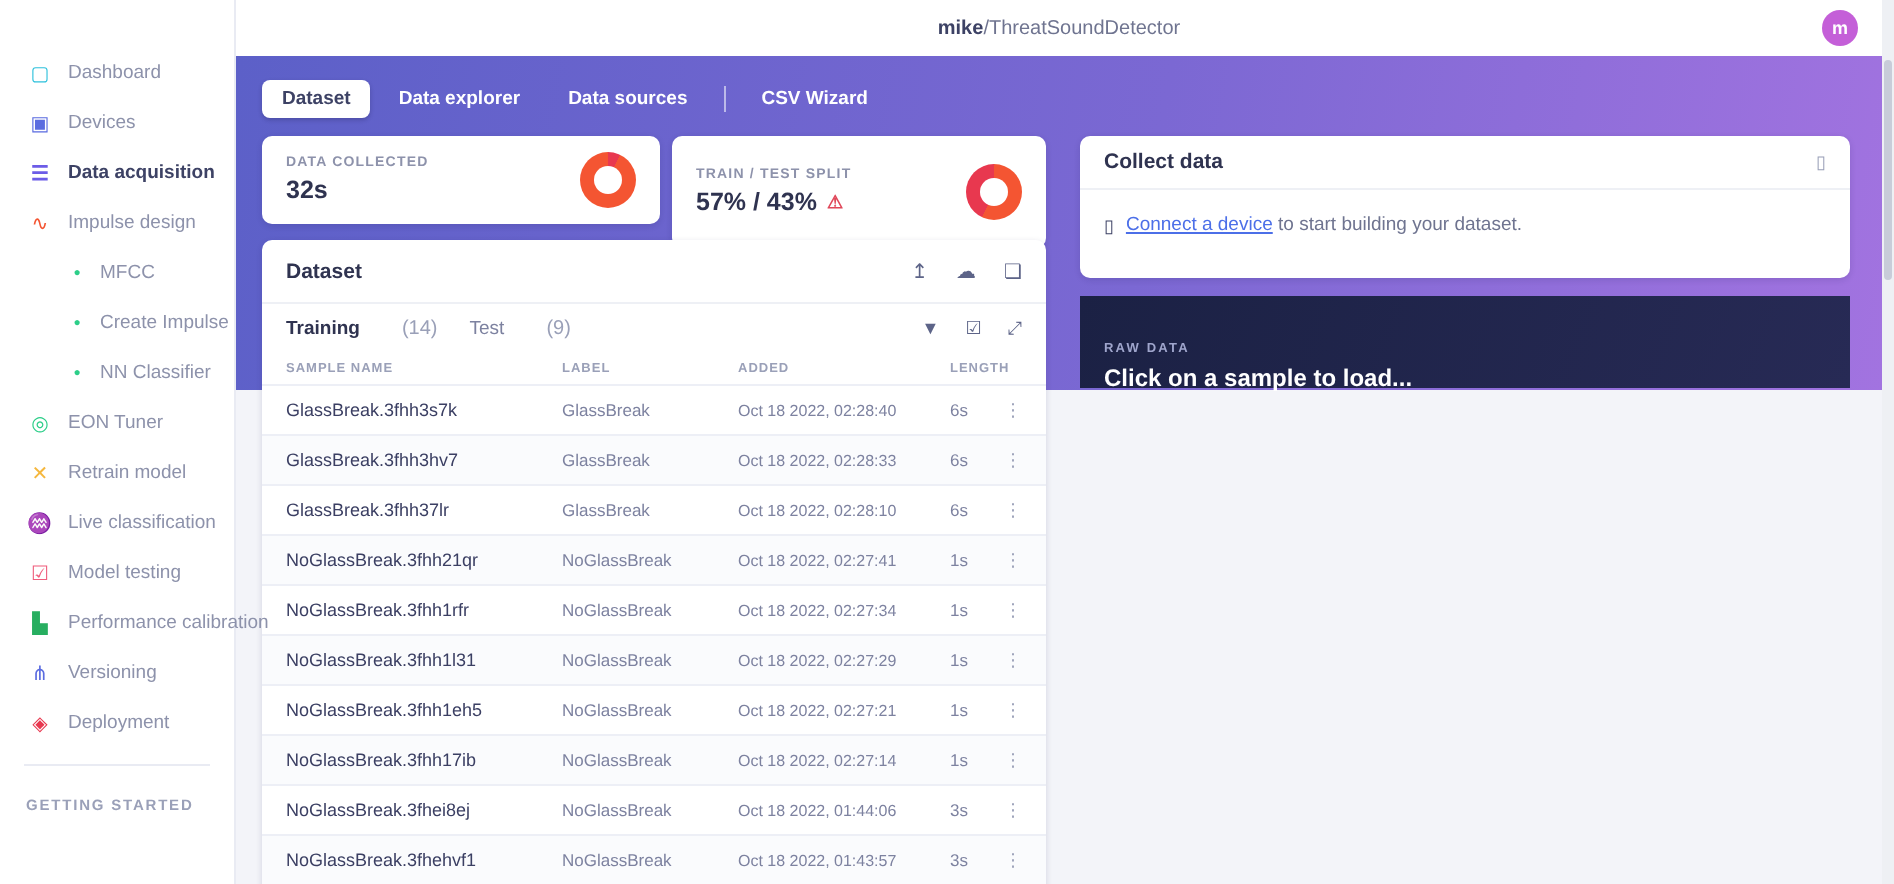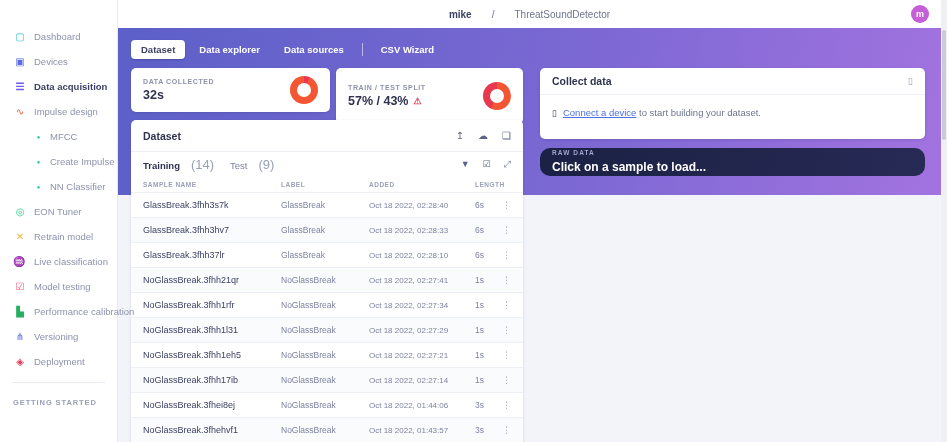--- a/index.html
+++ b/index.html
@@ -1,21 +1,21 @@
 <!DOCTYPE html>
 <html><head>
 <meta charset="utf-8">
 <style>
   *{box-sizing:border-box;margin:0;padding:0}
   html,body{width:947px;height:442px}
   body{position:relative;font-family:"Liberation Sans",sans-serif;background:#fff;overflow:hidden}
 
   
   .topbar{position:absolute;left:118px;top:0;right:6px;height:28px;background:#fff;display:flex;align-items:center;justify-content:center;z-index:4}
-  .breadcrumb{font-size:10px;color:#6f7490;display:flex;gap:20px;align-items:flex-end}
+  .breadcrumb{font-size:10px;color:#6f7490;display:flex;gap:0;align-items:flex-end}
   .breadcrumb .user{font-weight:700;color:#3d4265}
   .avatar{position:absolute;right:12px;top:5px;width:18px;height:18px;border-radius:50%;background:#c45fd8;color:#fff;font-size:9px;font-weight:700;display:flex;align-items:center;justify-content:center;cursor:pointer}
 
   
   .sidebar{position:absolute;left:0;top:0;width:118px;height:442px;background:#fff;border-right:1px solid #e9ebf3;z-index:5}
   .logo{display:flex;align-items:center;gap:6px;padding:10px 0 0 13px;cursor:pointer}
   .logo-mark{width:15px;height:13px;position:relative;flex:0 0 15px}
   .logo-mark i{position:absolute;height:2.6px;border-radius:1.3px}
   .logo-mark .b1{top:0;left:2px;width:12px;background:#f45532}
   .logo-mark .b2{top:5px;left:0;width:9px;background:#31c48d}
@@ -50,35 +50,35 @@
   .donut::after{content:"";position:absolute;inset:7px;background:#fff;border-radius:50%}
 
   #collect-card{position:absolute;left:422px;top:40px;right:16px;height:71px;background:#fff;border-radius:5px;box-shadow:0 1px 3px rgba(30,30,80,.15);z-index:2}
   .collect-header{height:27px;border-bottom:1px solid #eef0f5;display:flex;align-items:center;justify-content:space-between;padding:0 12px}
   .collect-title{font-size:10.5px;font-weight:700;color:#2f3350}
   .collect-device-icon{color:#9aa0b8;font-size:9px;cursor:pointer}
   .collect-body{padding:12px 12px;font-size:9.5px;color:#6f7490;display:flex;align-items:center;gap:6px}
   .phone-icon{color:#3d4265;font-size:9px}
   .collect-link{color:#4c6fe8;text-decoration:underline;cursor:pointer}
 
-  #raw-panel{position:absolute;left:422px;top:120px;right:16px;height:28px;border-radius:10px;background:linear-gradient(110deg,#1b2144,#272a55);z-index:2;padding:1px 12px}
+  #raw-panel{position:absolute;left:422px;top:120px;right:16px;height:28px;border-radius:0;background:linear-gradient(110deg,#1b2144,#272a55);z-index:2;padding:23px 12px}
   .raw-label{font-size:6.5px;letter-spacing:1.1px;color:#9fa5cc;font-weight:700}
   .raw-msg{font-size:12px;font-weight:700;color:#fff;margin-top:4px}
 
   #dataset-panel{position:absolute;left:13px;top:92px;width:392px;bottom:-4px;background:#fff;border-radius:5px 5px 0 0;z-index:2;box-shadow:0 1px 3px rgba(30,30,80,.15);display:flex;flex-direction:column;overflow:hidden}
   .panel-header{height:31px;min-height:31px;display:flex;align-items:center;justify-content:space-between;padding:0 12px}
   .panel-title{font-size:10.5px;font-weight:700;color:#2f3350}
   .panel-icons{display:flex;gap:14px;color:#5d6488;font-size:10px}
   .panel-icons span{cursor:pointer}
   .subrow{height:26px;min-height:26px;border-top:1px solid #eef0f5;display:flex;align-items:center;justify-content:space-between;padding:0 12px}
   .split-tabs{display:flex;gap:16px;font-size:9.5px;align-items:baseline}
   .split-tab{cursor:pointer;color:#7d82a0}
   .split-tab .lbl{font-weight:400}
   .split-tab.active .lbl{font-weight:700;color:#2f3350}
-  .split-tab .cnt{font-size:13px;color:#9aa0b8;margin-left:11px}
+  .split-tab .cnt{font-size:10px;color:#9aa0b8;margin-left:21px}
   .subrow-icons{display:flex;gap:13px;color:#5d6488;font-size:9px}
   .subrow-icons span{cursor:pointer}
 
   .thead{display:flex;height:15px;min-height:15px;align-items:center;padding:0 12px;font-size:6.5px;font-weight:700;color:#9aa0b8;letter-spacing:.5px}
   .col-name{flex:0 0 138px}.col-label{flex:0 0 88px}.col-added{flex:0 0 106px}.col-len{flex:1}.col-menu{flex:0 0 12px;text-align:right}
   .tbody{flex:1;overflow:hidden}
   .trow{display:flex;height:25px;align-items:center;padding:0 12px;border-top:1px solid #edeff6;cursor:pointer}
   .trow:nth-child(even){background:#fafbfd}
   .c-name{flex:0 0 138px;font-weight:400;color:#3b3f63;font-size:9px}
   .c-label{flex:0 0 88px;color:#7d82a0;font-size:8.5px}

